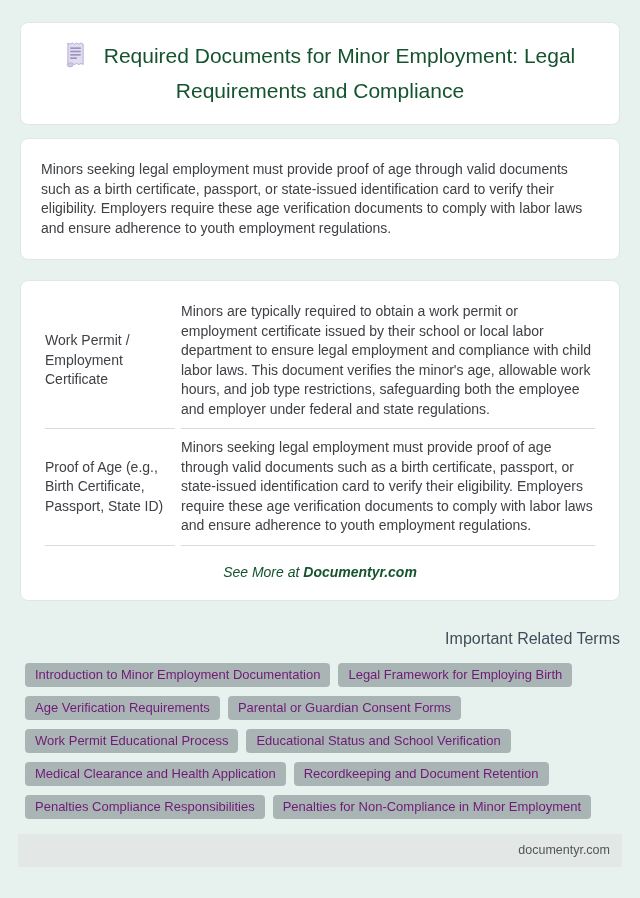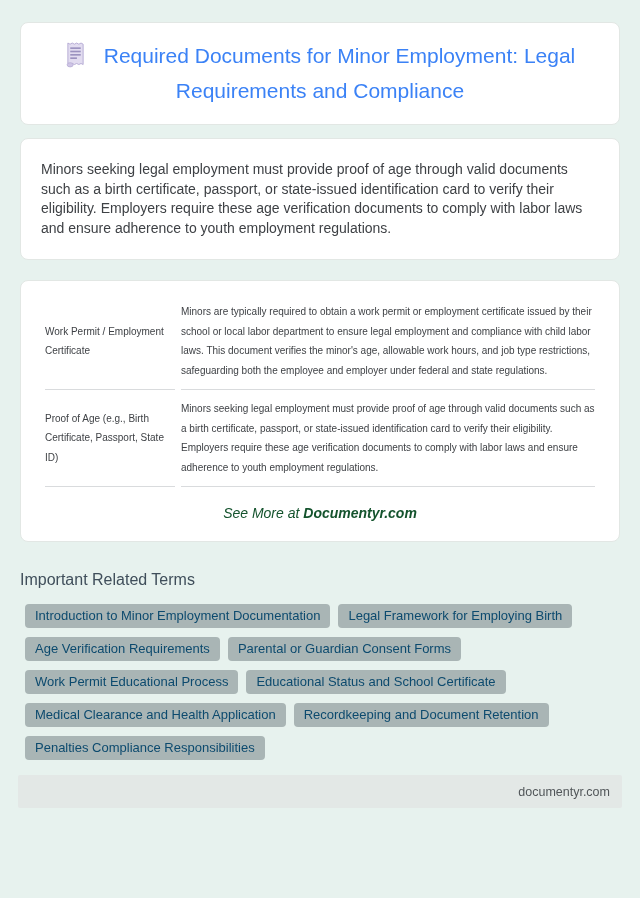--- a/index.html
+++ b/index.html
@@ -26,21 +26,21 @@
   }
   
   .title-card {
     margin-top: 22px;
     padding: 18px 24px;
     text-align: center;
   }
   .title-line {
     font-size: 21px;
     line-height: 30px;
-    color: #3b82f6;
+    color: #14532d;
     font-weight: 400;
   }
   .receipt-icon {
     display: inline-block;
     vertical-align: -5px;
     margin-right: 18px;
   }
   
   .intro-card {
     margin-top: 13px;
@@ -57,21 +57,21 @@
     padding: 12px 18px 10px 18px;
   }
   table.doc-table {
     width: 100%;
     border-collapse: separate;
     border-spacing: 6px 0;
   }
   table.doc-table td {
     border-bottom: 1px solid #d9dbdd;
     vertical-align: middle;
-    font-size: 10px;
+    font-size: 14px;
     line-height: 19.5px;
     color: #3e4145;
     padding: 9px 0;
   }
   td.term-cell {
     width: 130px;
   }
   td.desc-cell {
     padding-left: 2px;
   }
@@ -81,35 +81,35 @@
     font-size: 14px;
     color: #14532d;
     padding: 18px 0 10px 0;
   }
   .see-more .brand {
     font-weight: 700;
   }
   
   .related-heading {
     margin-top: 29px;
-    text-align: left;
+    text-align: right;
     font-size: 16px;
     color: #3f4e5a;
     font-weight: 400;
   }
   .tags {
     margin-top: 15px;
     padding: 0 5px;
     display: flex;
     flex-wrap: wrap;
     gap: 9px 8px;
   }
   .tag {
     background: #a9b5b5;
-    color: #0c4a6e;
+    color: #701a75;
     font-size: 13px;
     line-height: 14px;
     padding: 5px 10px;
     border-radius: 4px;
     white-space: nowrap;
     cursor: pointer;
   }
   
   .footer-bar {
     margin: 15px 18px 30px 18px;
@@ -170,23 +170,24 @@
   </div>
 
   <div class="related-heading">Important Related Terms</div>
 
   <div class="tags">
     <span class="tag">Introduction to Minor Employment Documentation</span>
     <span class="tag">Legal Framework for Employing Birth</span>
     <span class="tag">Age Verification Requirements</span>
     <span class="tag">Parental or Guardian Consent Forms</span>
     <span class="tag">Work Permit Educational Process</span>
-    <span class="tag">Educational Status and School Certificate</span>
+    <span class="tag">Educational Status and School Verification</span>
     <span class="tag">Medical Clearance and Health Application</span>
     <span class="tag">Recordkeeping and Document Retention</span>
     <span class="tag">Penalties Compliance Responsibilities</span>
+    <span class="tag">Penalties for Non-Compliance in Minor Employment</span>
   </div>
 
 </div>
 
 <div class="footer-bar">
   <span class="footer-text">documentyr.com</span>
 </div>
 
 </body></html>

